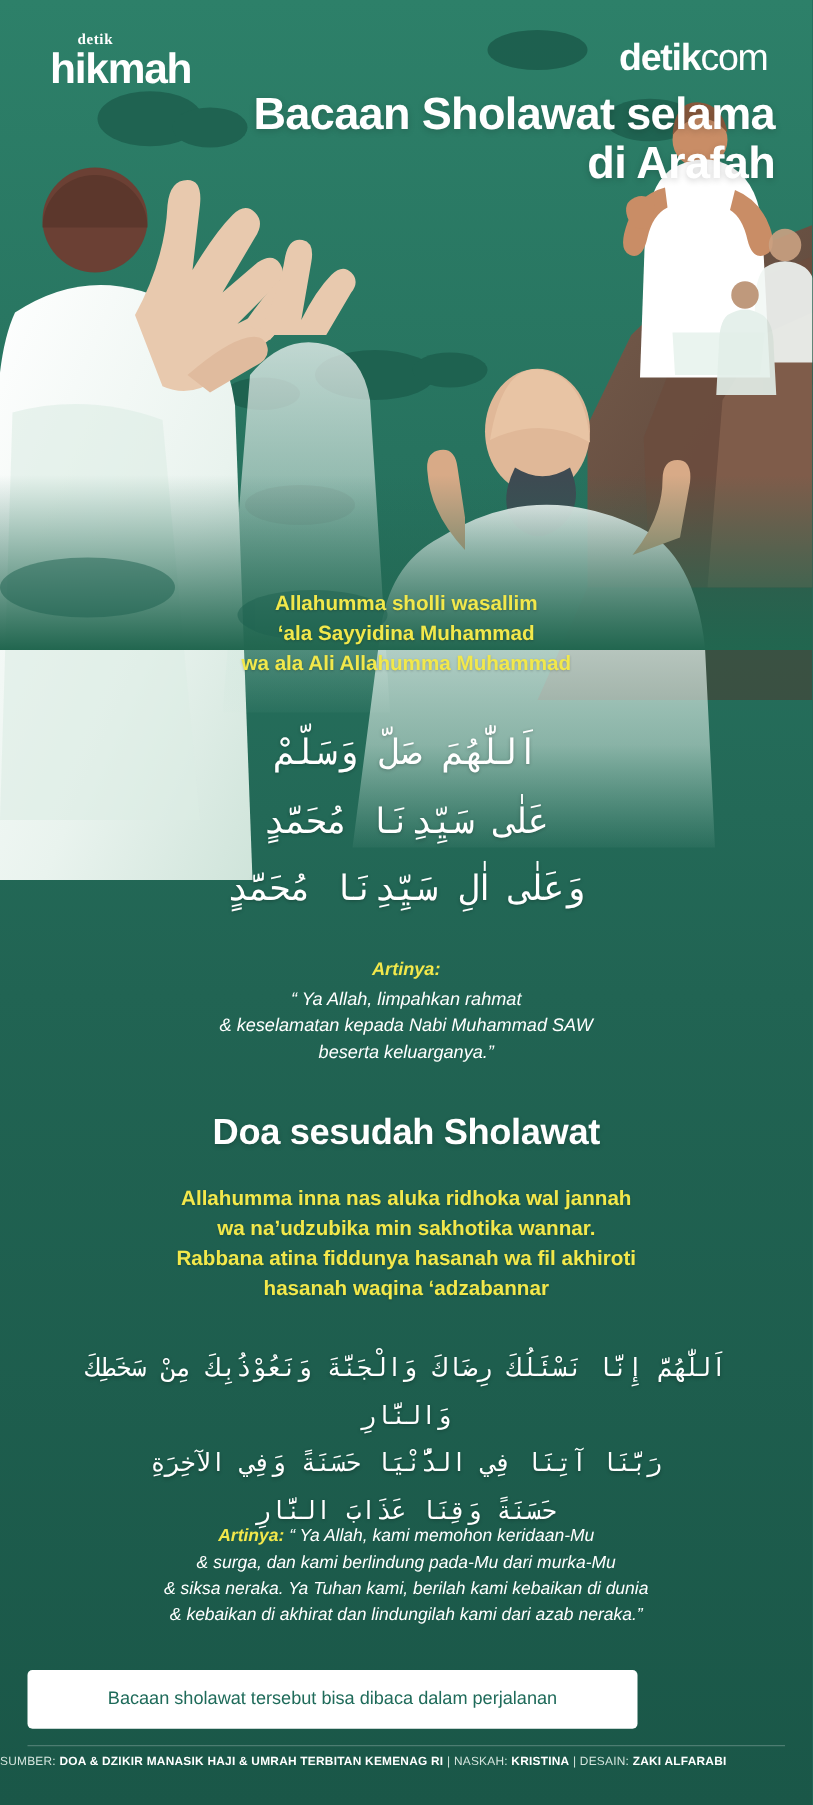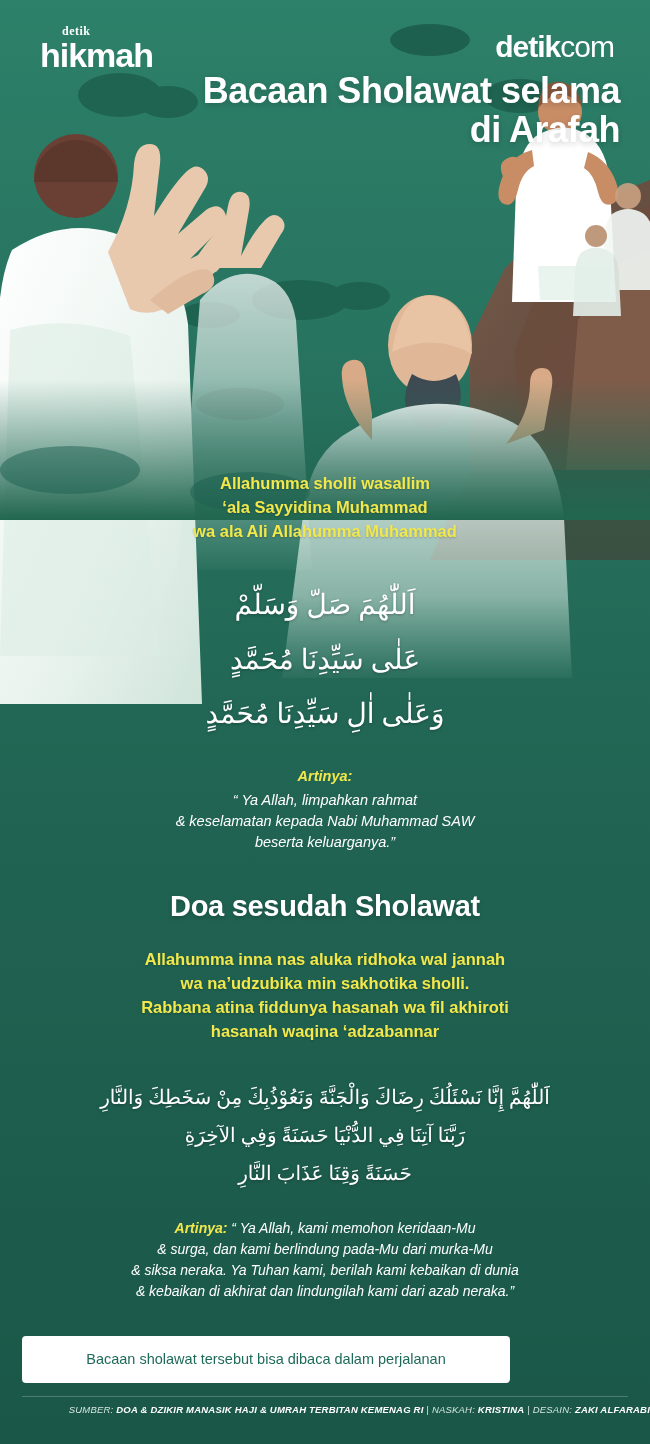--- a/index.html
+++ b/index.html
@@ -48,21 +48,21 @@
   }
 
   .translit {
     position:absolute; left:30px; width:590px; text-align:center;
     color:#f2e84b; font-weight:700; font-size:16.5px; line-height:1.45;
     text-shadow:0 1px 2px rgba(0,0,0,0.22);
   }
   .arabic {
     position:absolute; left:30px; width:590px; text-align:center;
     color:#ffffff; direction:rtl;
-    font-family:Liberation Serif, serif;
+    font-family:Liberation Mono, monospace;
     text-shadow:0 1px 3px rgba(0,0,0,0.25);
   }
   .arabic.big { font-size:28px; line-height:1.95; }
   .arabic.small { font-size:20px; line-height:1.9; }
 
   .meaning {
     position:absolute; left:60px; width:530px; text-align:center;
     color:#ffffff; font-style:italic; font-size:14.5px; line-height:1.45;
   }
   .meaning .lbl { color:#f2e84b; font-weight:700; font-style:italic; display:block; margin-bottom:3px; }
@@ -81,21 +81,21 @@
 
   
   .note {
     position:absolute; left:22px; top:1336px; width:488px;
     background:#ffffff; border-radius:4px;
     padding:13px 16px; text-align:center;
     color:#1f6b5a; font-size:14.5px; line-height:1.45; font-weight:400;
   }
   .credits {
     position:absolute; left:0; top:1404px; width:650px;
-    text-align:right; color:#d6e6df; font-size:9.5px; letter-spacing:0.2px;font-style:italic;
+    text-align:left; color:#d6e6df; font-size:9.5px; letter-spacing:0.2px;
   }
   .credits b { color:#ffffff; }
   .credit-line {
     position:absolute; left:22px; top:1396px; width:606px; height:1px;
     background:rgba(255,255,255,0.22);
   }
 </style>
 </head>
 <body>
 
@@ -240,21 +240,21 @@
     <span class="lbl">Artinya:</span>
     <div>“ Ya Allah, limpahkan rahmat</div>
     <div>&amp; keselamatan kepada Nabi Muhammad SAW</div>
     <div>beserta keluarganya.”</div>
   </div>
 
   <div class="section-head" style="top:890px;">Doa sesudah Sholawat</div>
 
   <div class="translit" style="top:948px;">
     <div>Allahumma inna nas aluka ridhoka wal jannah</div>
-    <div>wa na’udzubika min sakhotika sholli.</div>
+    <div>wa na’udzubika min sakhotika wannar.</div>
     <div>Rabbana atina fiddunya hasanah wa fil akhiroti</div>
     <div>hasanah waqina ‘adzabannar</div>
   </div>
 
   <div class="arabic small" style="top:1078px;">
     <div>اَللّٰهُمَّ إِنَّا نَسْئَلُكَ رِضَاكَ وَالْجَنَّةَ وَنَعُوْذُبِكَ مِنْ سَخَطِكَ وَالنَّارِ</div>
     <div>رَبَّنَا آتِنَا فِي الدُّنْيَا حَسَنَةً وَفِي الآخِرَةِ</div>
     <div>حَسَنَةً وَقِنَا عَذَابَ النَّارِ</div>
   </div>
 

